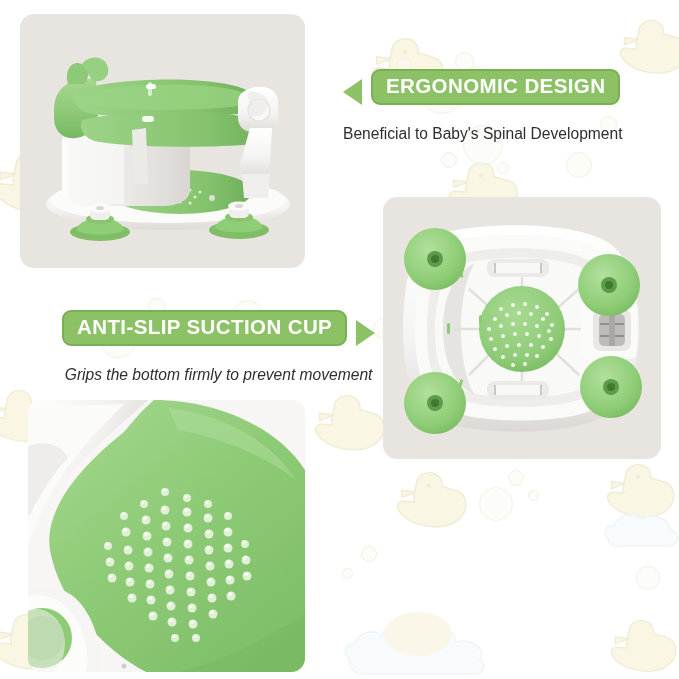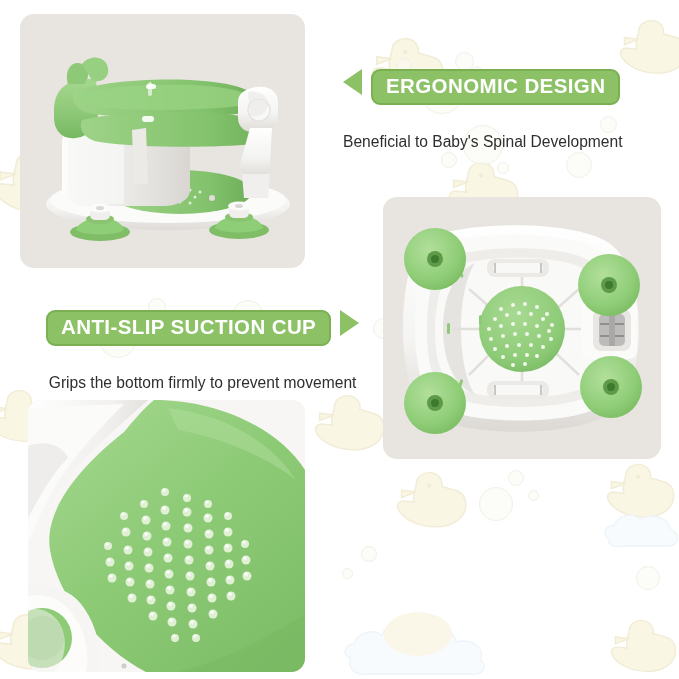--- a/index.html
+++ b/index.html
@@ -47,21 +47,21 @@
   }
   .panel-inner { position: absolute; inset: 0; }
 
   
   .callout {
     position: absolute;
     z-index: 3;
   }
   .callout-row {
     display: flex;
-    align-items: flex-start;
+    align-items: flex-end;
     gap: 9px;
   }
   .arrow {
     width: 0;
     height: 0;
     flex: none;
   }
   .arrow.left {
     border-top: 13px solid transparent;
     border-bottom: 13px solid transparent;
@@ -79,27 +79,27 @@
     border-radius: 9px;
     color: #ffffff;
     font-size: 20.5px;
     font-weight: bold;
     letter-spacing: 0.4px;
     padding: 4px 13px 5px 13px;
     white-space: nowrap;
     line-height: 1.1;
   }
   .subtitle {
-    margin-top: 28px;
+    margin-top: 20px;
     color: #2e2e2e;
     font-size: 15.6px;
     white-space: nowrap;
     line-height: 1.2;
   }
-  .sub-center { text-align: center; }
+  .sub-center { text-align: center; font-style: italic; }
 </style>
 </head>
 <body>
 
 <div id="page">
 
   <div class="bg-layer">
 
     <svg class="duck" style="left:-14px; top:150px;" width="90" height="72" viewBox="0 0 90 72">
       <path d="M30 16 C30 7 38 2 46 3 C54 4 59 10 58 18 L72 22 C80 24 84 30 84 38 C84 52 70 62 52 62 C30 62 14 52 10 42 C8 37 12 33 18 34 L28 35 C26 30 28 22 30 16 Z M14 22 L30 24 L14 30 Z" fill="#faf6e4" stroke="#f1ecd6" stroke-width="1.6"></path>
@@ -543,21 +543,21 @@
   </div>
 
   <div class="callout" style="left:343px; top:69px;">
     <div class="callout-row">
       <div class="arrow left"></div>
       <div class="badge">ERGONOMIC DESIGN</div>
     </div>
     <div class="subtitle">Beneficial to Baby's Spinal Development</div>
   </div>
 
-  <div class="callout" style="left:46px; top:310px;">
+  <div class="callout" style="left:62px; top:310px;">
     <div class="callout-row">
       <div class="badge">ANTI-SLIP SUCTION CUP</div>
       <div class="arrow right"></div>
     </div>
     <div class="subtitle sub-center">Grips the bottom firmly to prevent movement</div>
   </div>
 
   <div class="callout" style="left:347px; top:559px;">
   </div>
 

